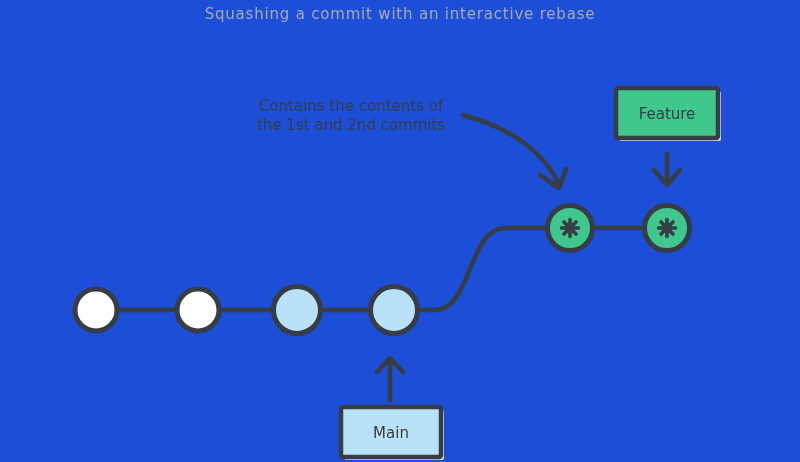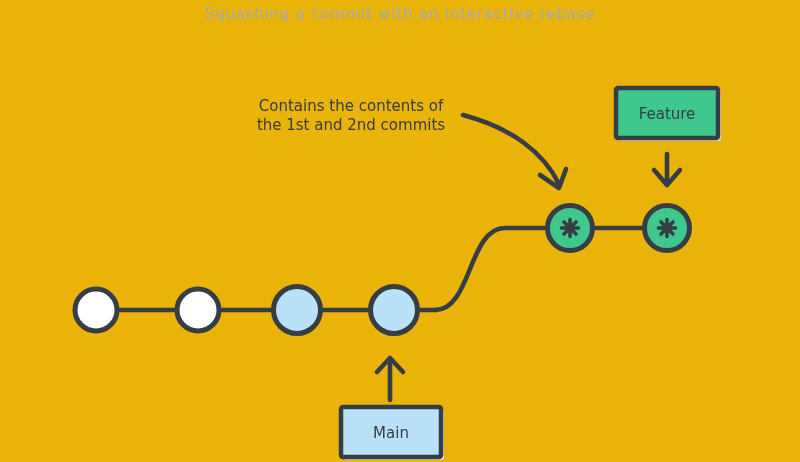--- a/index.html
+++ b/index.html
@@ -8,21 +8,21 @@
     background: #ffffff;
     width: 800px;
     height: 462px;
     overflow: hidden;
     font-family: "DejaVu Sans", sans-serif;
   }
   #stage {
     position: relative;
     width: 800px;
     height: 462px;
-    background: #eab308;
+    background: #1d4ed8;
   }
   svg { display: block; }
 
   .title-text {
     fill: var(--title-gray);
     font-size: 15px;
     letter-spacing: 0.8px;
     font-family: "DejaVu Sans", sans-serif;
   }
   .ann-text {

